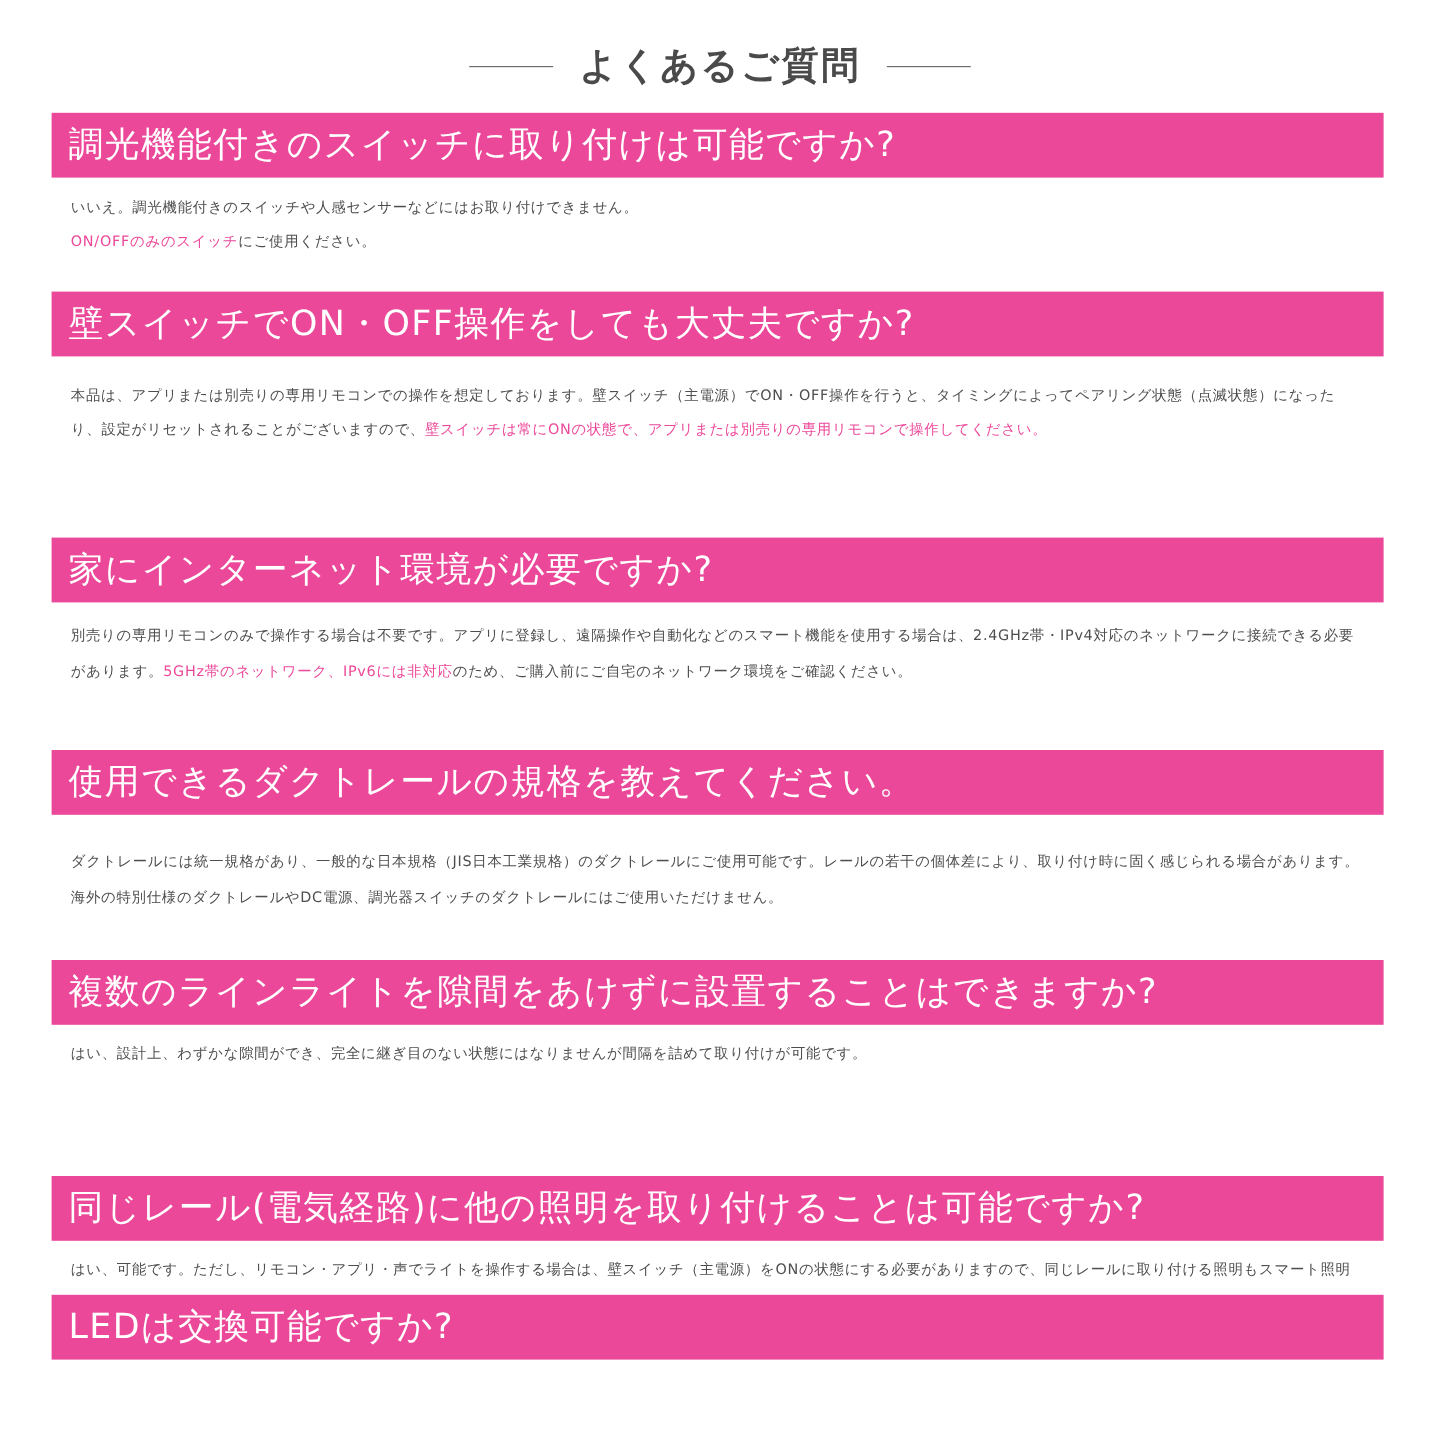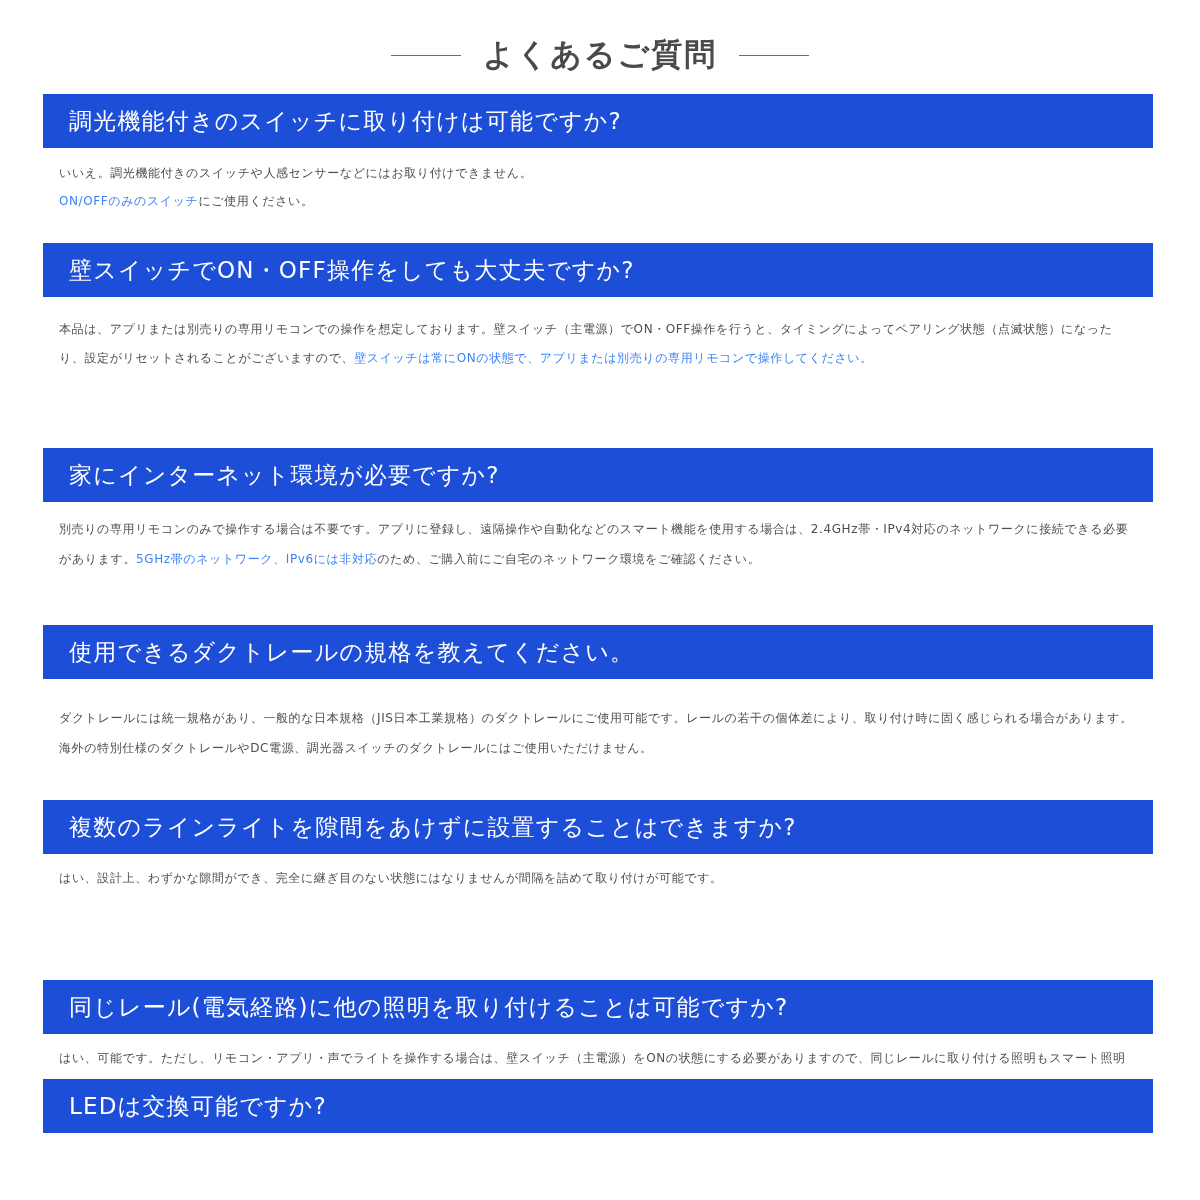--- a/index.html
+++ b/index.html
@@ -13,30 +13,30 @@
     position: absolute; top: 30px; left: 0; width: 1200px; height: 50px;
     display: flex; align-items: center; justify-content: center; text-align: right;
   }
   .title-line { width: 70px; height: 1px; background: #6e6e6e; }
   .title-text {
     font-size: 31px; font-weight: bold; color: #4a4a4a;
     margin: 0 22px; letter-spacing: 2px;
   }
   .faq { position: absolute; left: 43px; width: 1110px; }
   .q {
-    background: #1d4ed8; color: #ffffff;
+    background: #ec4899; color: #ffffff;
     height: 54px; display: flex; align-items: center;
-    padding-left: 26px; box-sizing: border-box;
-    font-size: 23px; letter-spacing: 1.2px;
+    padding-left: 14px; box-sizing: border-box;
+    font-size: 29px; letter-spacing: 1.2px;
   }
   .a {
     padding: 10px 16px 0 16px; font-size: 12px; line-height: 28px;
     color: #4e4e4e; letter-spacing: 0.6px;
   }
-  .hl { color: #3b82f6; }
+  .hl { color: #ec4899; }
 </style>
 </head>
 <body>
 
 <div class="page">
   <div class="title-row">
     <div class="title-line"></div>
     <div class="title-text">よくあるご質問</div>
     <div class="title-line"></div>
   </div>

